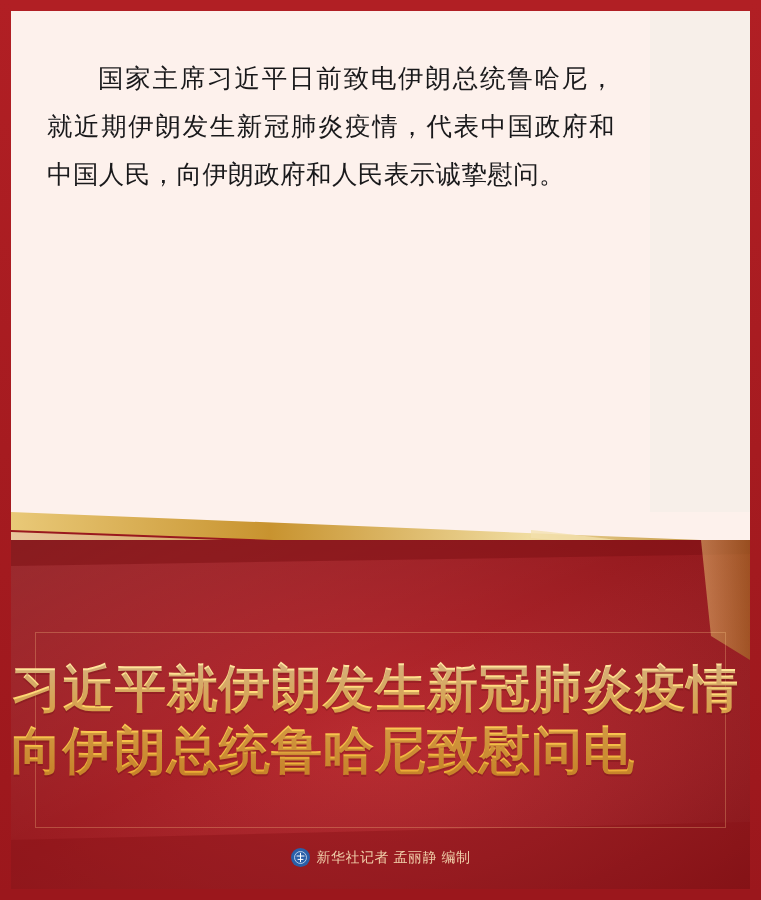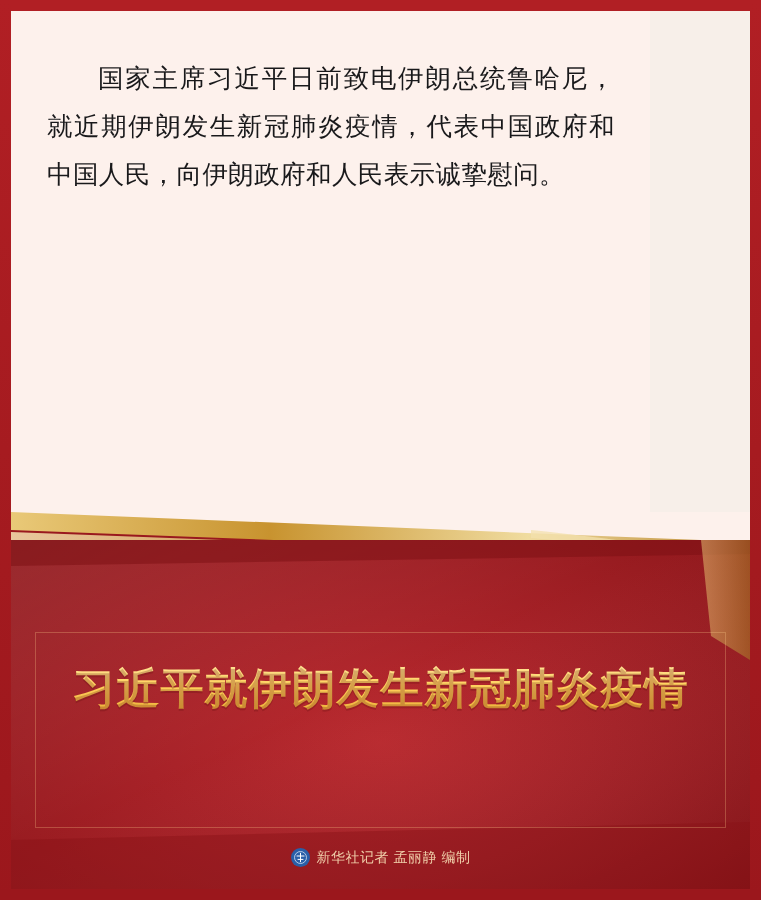--- a/index.html
+++ b/index.html
@@ -102,24 +102,23 @@
     border: 1px solid rgba(255, 210, 140, 0.28);
     box-sizing: border-box;
     pointer-events: none;
   }
 
   .headline {
     position: absolute;
     left: 0;
     top: 118px;
     width: 739px;
-    text-align: center;
     font-family: "Liberation Serif", "DejaVu Serif", serif;
     font-weight: bold;
-    font-size: 43px;
+    font-size: 51px;
     line-height: 62px;
     letter-spacing: 1px;
     color: #ffd96b;
     background: linear-gradient(to bottom, #ffe9a8 0%, #ffd15c 45%, #e8a62f 100%);
     -webkit-background-clip: text;
     background-clip: text;
     -webkit-text-fill-color: transparent;
     text-shadow: 0 2px 0 rgba(90, 10, 10, 0.25);
   }
   .headline-line { display: block; }
@@ -209,20 +208,21 @@
       <rect x="0" y="0" width="739" height="349" fill="url(#shine)"></rect>
       <path d="M0,0 L739,0 L739,14 L0,26 Z" fill="#7e1014" opacity="0.55"></path>
       <path d="M690,0 L739,0 L739,120 L700,96 Z" fill="url(#goldEdge)" opacity="0.55"></path>
       <path d="M0,300 L739,282 L739,349 L0,349 Z" fill="#8a1216" opacity="0.45"></path>
     </svg>
 
     <div class="banner-inner-line"></div>
 
     <div class="headline">
       <span class="headline-line">习近平就伊朗发生新冠肺炎疫情</span>
+      <span class="headline-line">向伊朗总统鲁哈尼致慰问电</span>
     </div>
 
     <div class="credit">
       <span class="credit-logo">
         <svg width="13" height="13" viewBox="0 0 13 13">
           <circle cx="6.5" cy="6.5" r="6" fill="#2a5fa8" stroke="#d9e4f5" stroke-width="0.8"></circle>
           <path d="M6.5,1.8 L6.5,11.2 M2.6,5 L10.4,5 M3.6,8.4 L9.4,8.4" stroke="#ffffff" stroke-width="1" fill="none"></path>
         </svg>
       </span>
       <span class="credit-text">新华社记者 孟丽静 编制</span>

